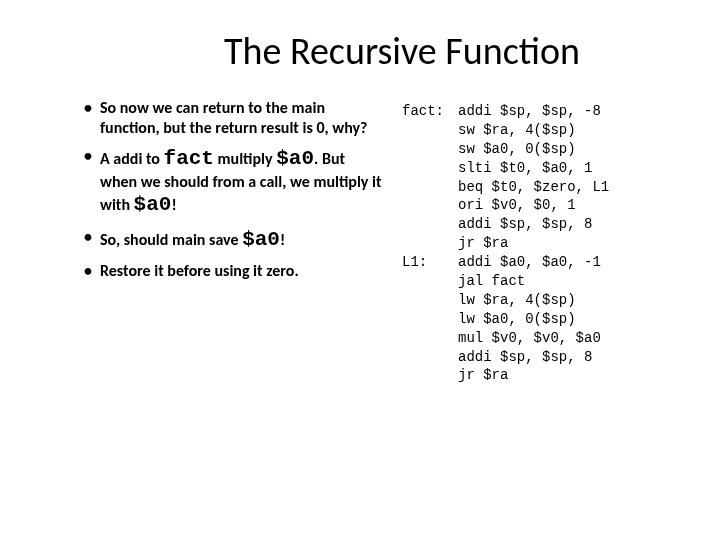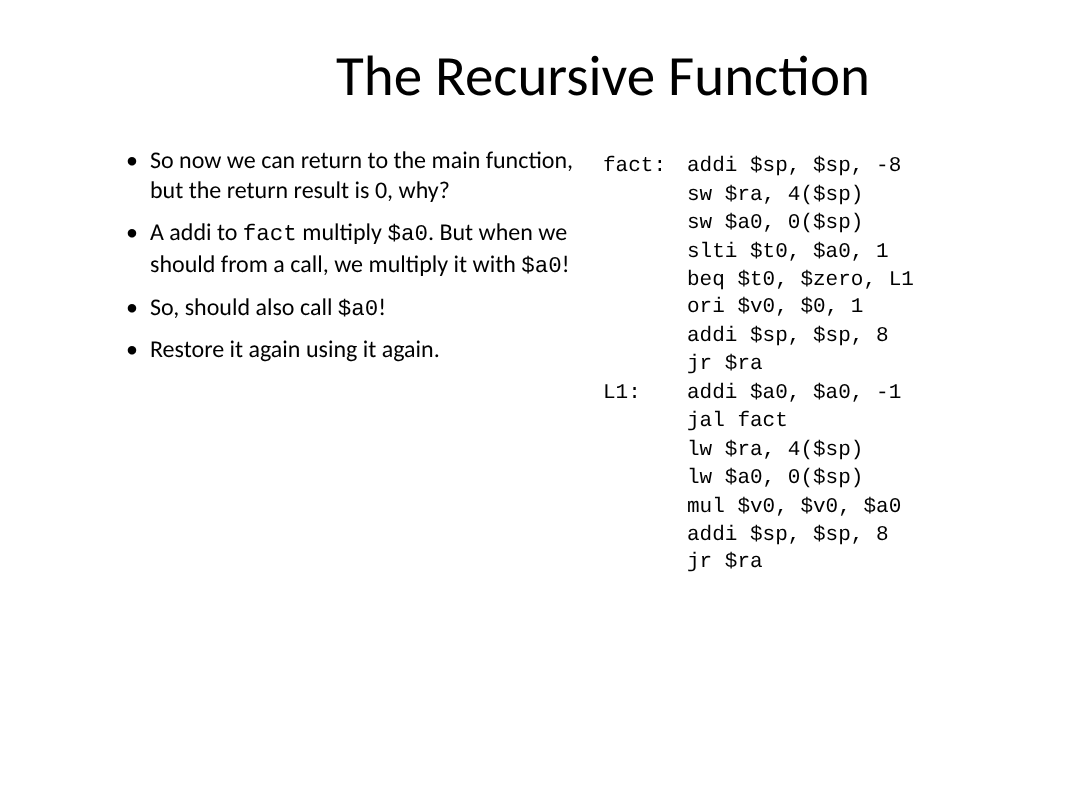--- a/index.html
+++ b/index.html
@@ -26,40 +26,41 @@
   }
   .body {
     display: flex;
     flex-direction: row;
     gap: 20px;
   }
   .left {
     flex: 0 0 300px;
     font-size: 16px;
     line-height: 1.25;
+    font-weight: bold;
   }
   ul.bullets {
     list-style: none;
     padding-left: 0;
     margin: 0;
   }
   ul.bullets li {
     position: relative;
     padding-left: 18px;
     margin-bottom: 8px;
   }
   ul.bullets li::before {
     content: "•";
     position: absolute;
     left: 2px;
     top: 0;
   }
   .mono {
     font-family: "Courier New", monospace;
-    font-size: 15px;
+    font-size: 21px;
   }
   .right {
     flex: 1;
     display: flex;
     gap: 6px;
     font-family: "Courier New", monospace;
     font-size: 14px;
     line-height: 1.35;
     white-space: pre;
     padding-top: 4px;
@@ -76,24 +77,24 @@
 
     <div class="left">
       <ul class="bullets">
         <li>
           <span>So now we can return to the main function, but the return result is 0, why?</span>
         </li>
         <li>
           <span>A addi to </span><span class="mono">fact</span><span> multiply </span><span class="mono">$a0</span><span>. But when we should from a call, we multiply it with </span><span class="mono">$a0</span><span>!</span>
         </li>
         <li>
-          <span>So, should also call </span><span class="mono">$a0</span><span>!</span>
+          <span>So, should main save </span><span class="mono">$a0</span><span>!</span>
         </li>
         <li>
-          <span>Restore it again using it again.</span>
+          <span>Restore it before using it zero.</span>
         </li>
       </ul>
     </div>
 
     <div class="right">
       <div class="labels">fact:
 
 
 
 

